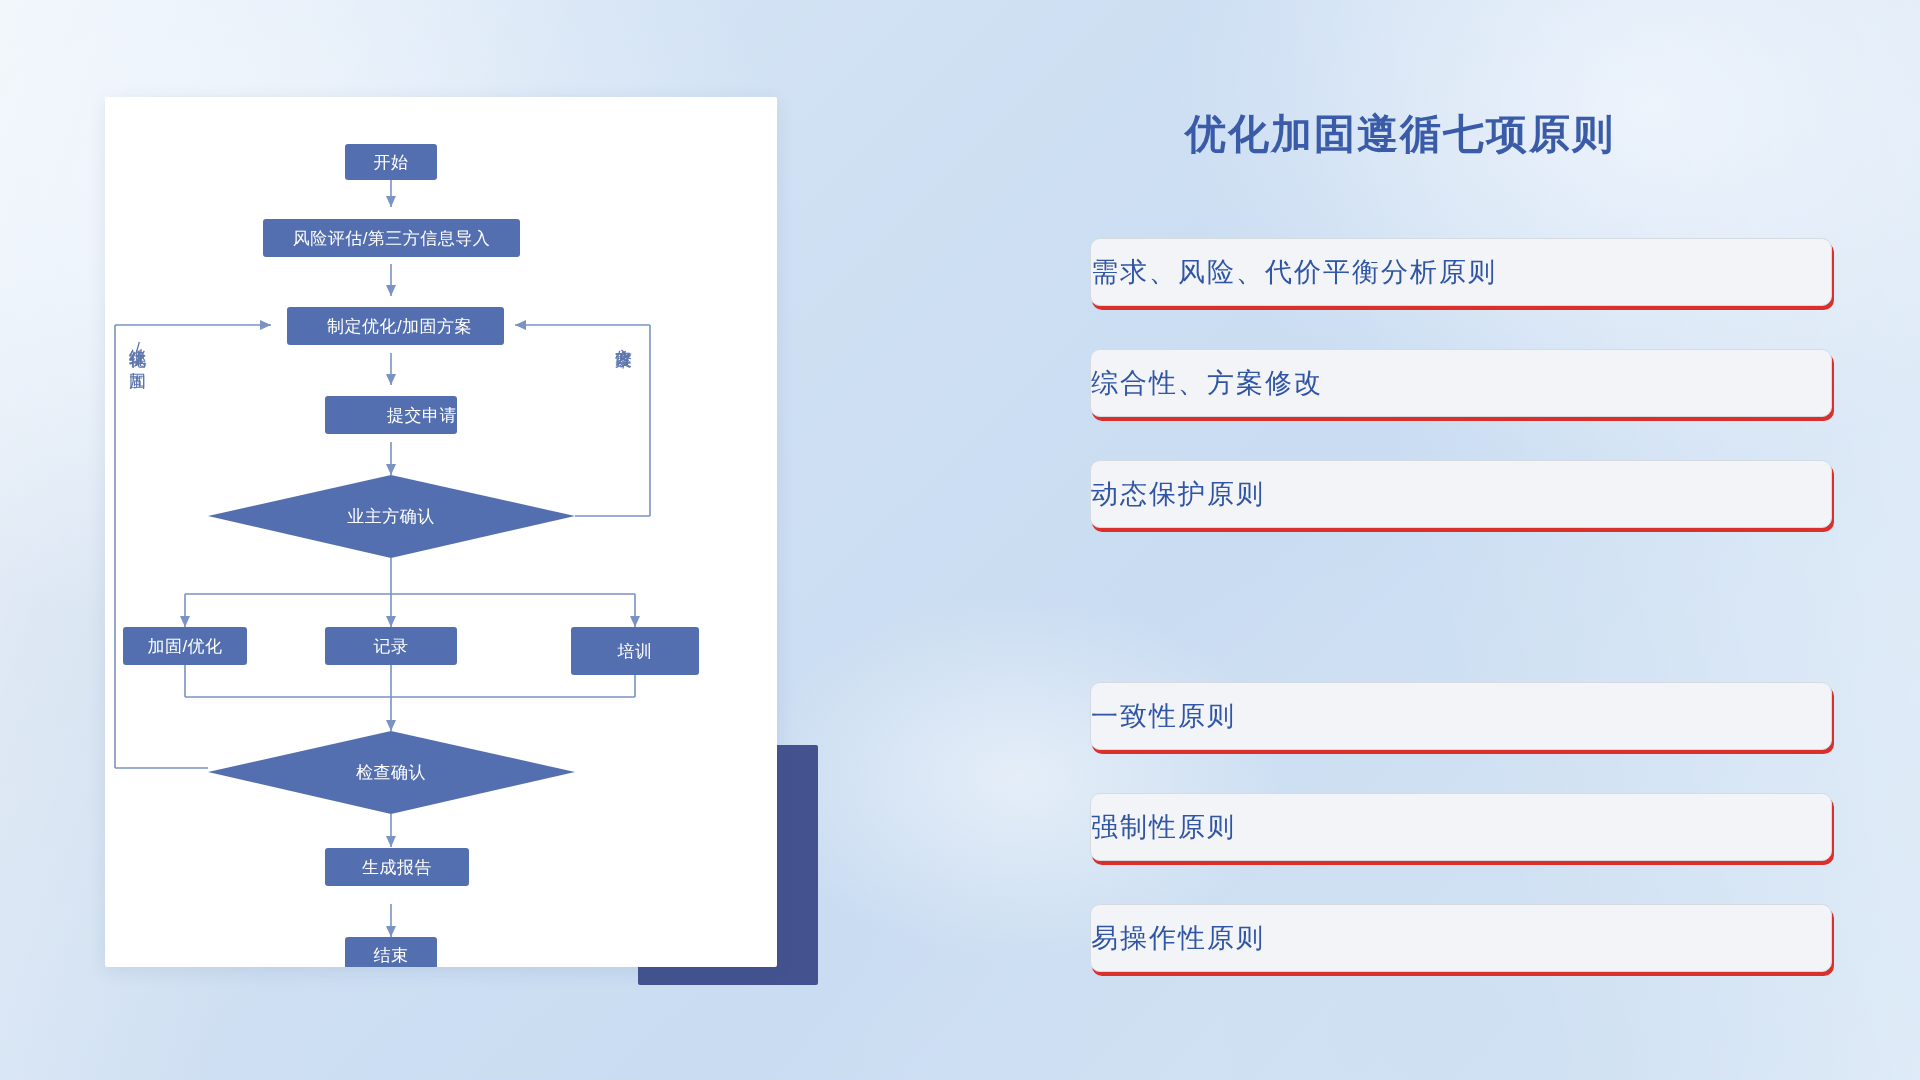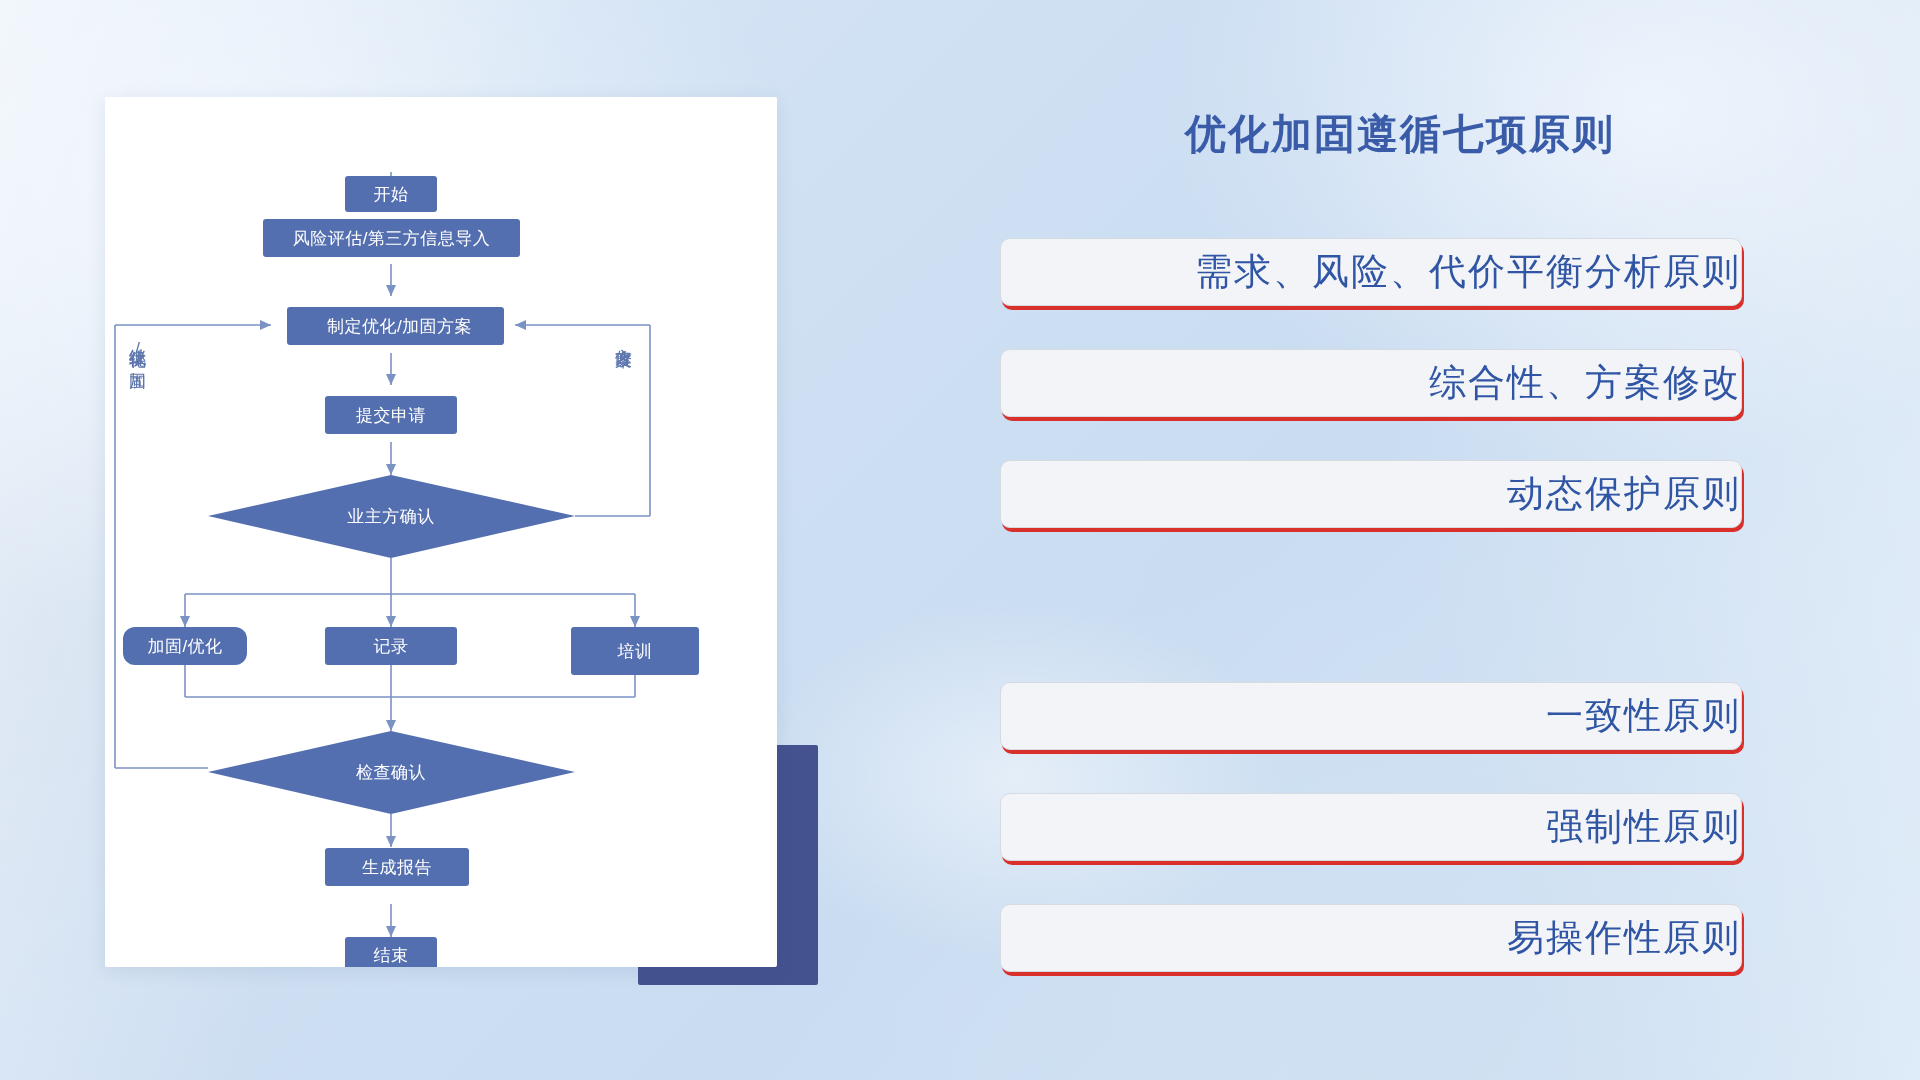--- a/index.html
+++ b/index.html
@@ -97,30 +97,30 @@
     top: 107px;
     width: 760px;
     text-align: center;
     font-size: 41px;
     font-weight: bold;
     color: #3a5ca8;
     letter-spacing: 2px;
   }
   .pill {
     position: absolute;
-    left: 1000px;
+    left: 1090px;
     width: 740px;
     height: 66px;
     background: #f2f4f7;
     border: 1px solid #d6dbe2;
     border-radius: 10px;
     display: flex;
     align-items: center;
-    justify-content: flex-end;
-    font-size: 37px;
+    justify-content: flex-start;
+    font-size: 27px;
     color: #2f55a4;
     letter-spacing: 2px;
     box-shadow: 2px 4px 0 0 #d9302c;
   }
 </style>
 </head>
 <body>
 
 <div id="slide">
 
@@ -166,41 +166,41 @@
 
         <line x1="103" y1="671" x2="10" y2="671" marker-end="none"></line>
         <line x1="10" y1="671" x2="10" y2="228" marker-end="none"></line>
         <line x1="10" y1="228" x2="166" y2="228"></line>
       </g>
 
       <polygon points="286,378 470,419 286,461 103,419" fill="#546fb0"></polygon>
       <polygon points="286,634 470,675 286,717 103,675" fill="#546fb0"></polygon>
     </svg>
 
-    <div class="node" style="left:240px; top:47px; width:92px; height:36px;margin-top:32px;">
+    <div class="node" style="left:240px; top:47px; width:92px; height:36px;">
       <span>开始</span>
     </div>
 
     <div class="node" style="left:158px; top:122px; width:257px; height:38px;">
       <span>风险评估/第三方信息导入</span>
     </div>
 
     <div class="node" style="left:182px; top:210px; width:209px; height:38px;padding-left:8px;">
       <span>制定优化/加固方案</span>
     </div>
 
-    <div class="node" style="left:220px; top:299px; width:132px; height:38px;">
+    <div class="node" style="left:220px; top:299px; width:132px; height:38px;justify-content:flex-end;">
       <span>提交申请</span>
     </div>
 
     <div class="diamond-label" style="left:206px; top:405px; width:160px; height:28px;">
       <span>业主方确认</span>
     </div>
 
-    <div class="node" style="left:18px; top:530px; width:124px; height:38px;border-radius:12px;">
+    <div class="node" style="left:18px; top:530px; width:124px; height:38px;">
       <span>加固/优化</span>
     </div>
 
     <div class="node" style="left:220px; top:530px; width:132px; height:38px;">
       <span>记录</span>
     </div>
 
     <div class="node" style="left:466px; top:530px; width:128px; height:48px;">
       <span>培训</span>
     </div>

